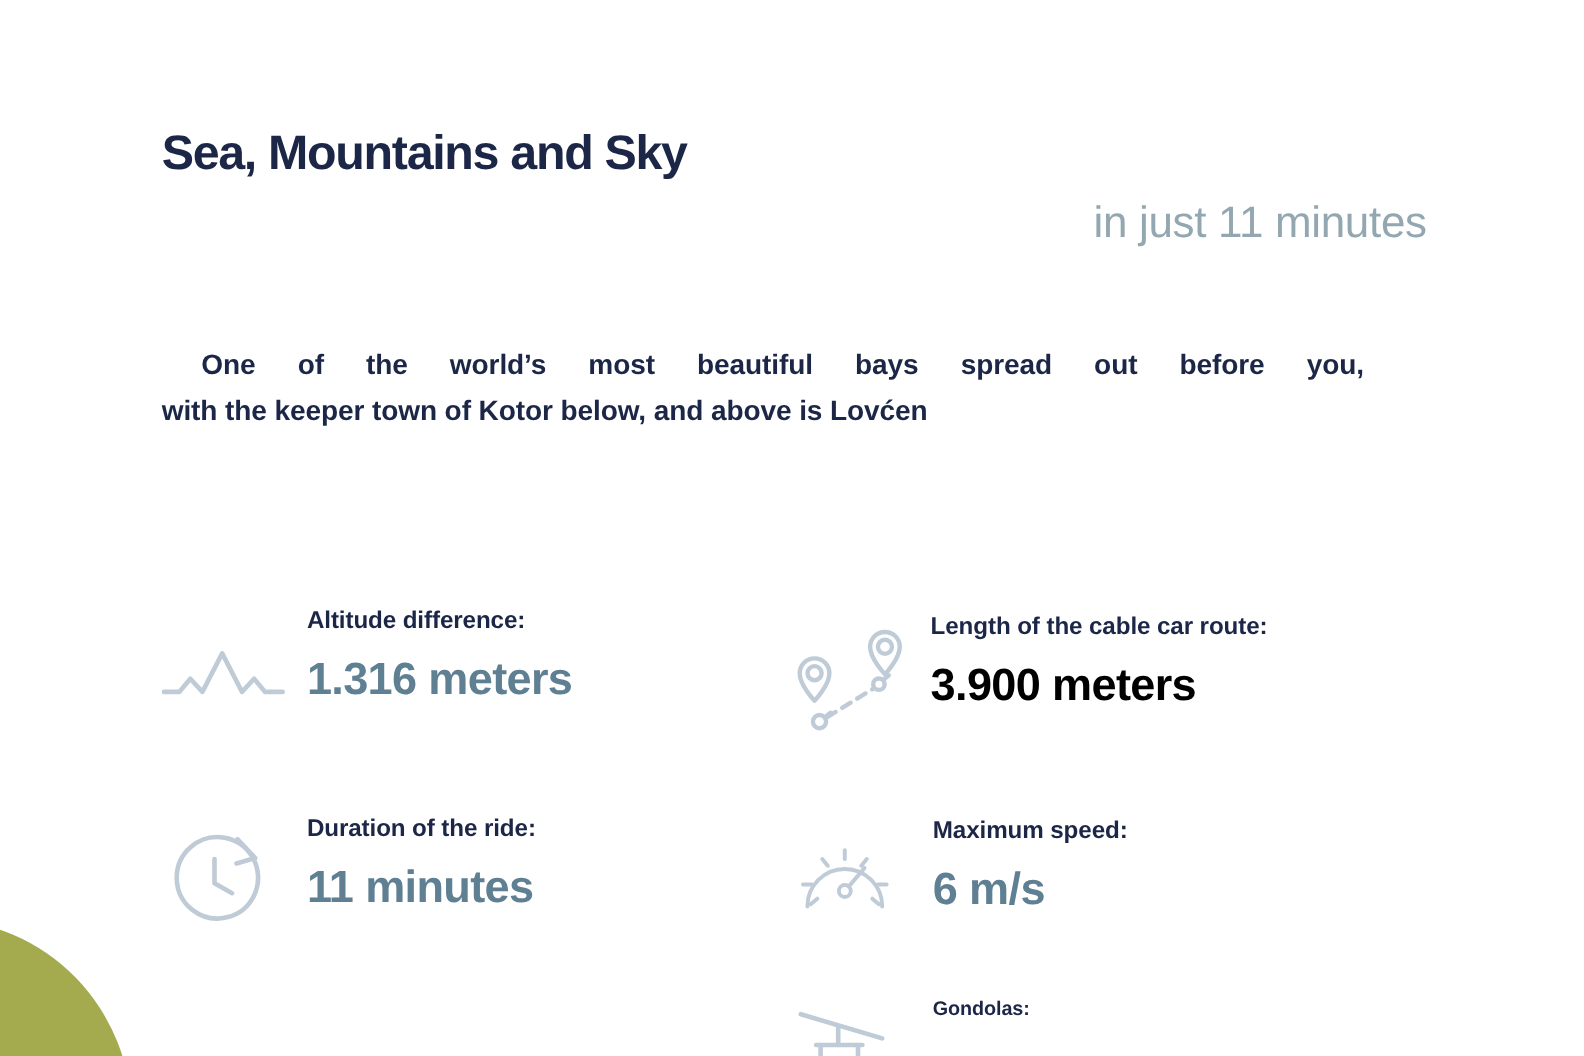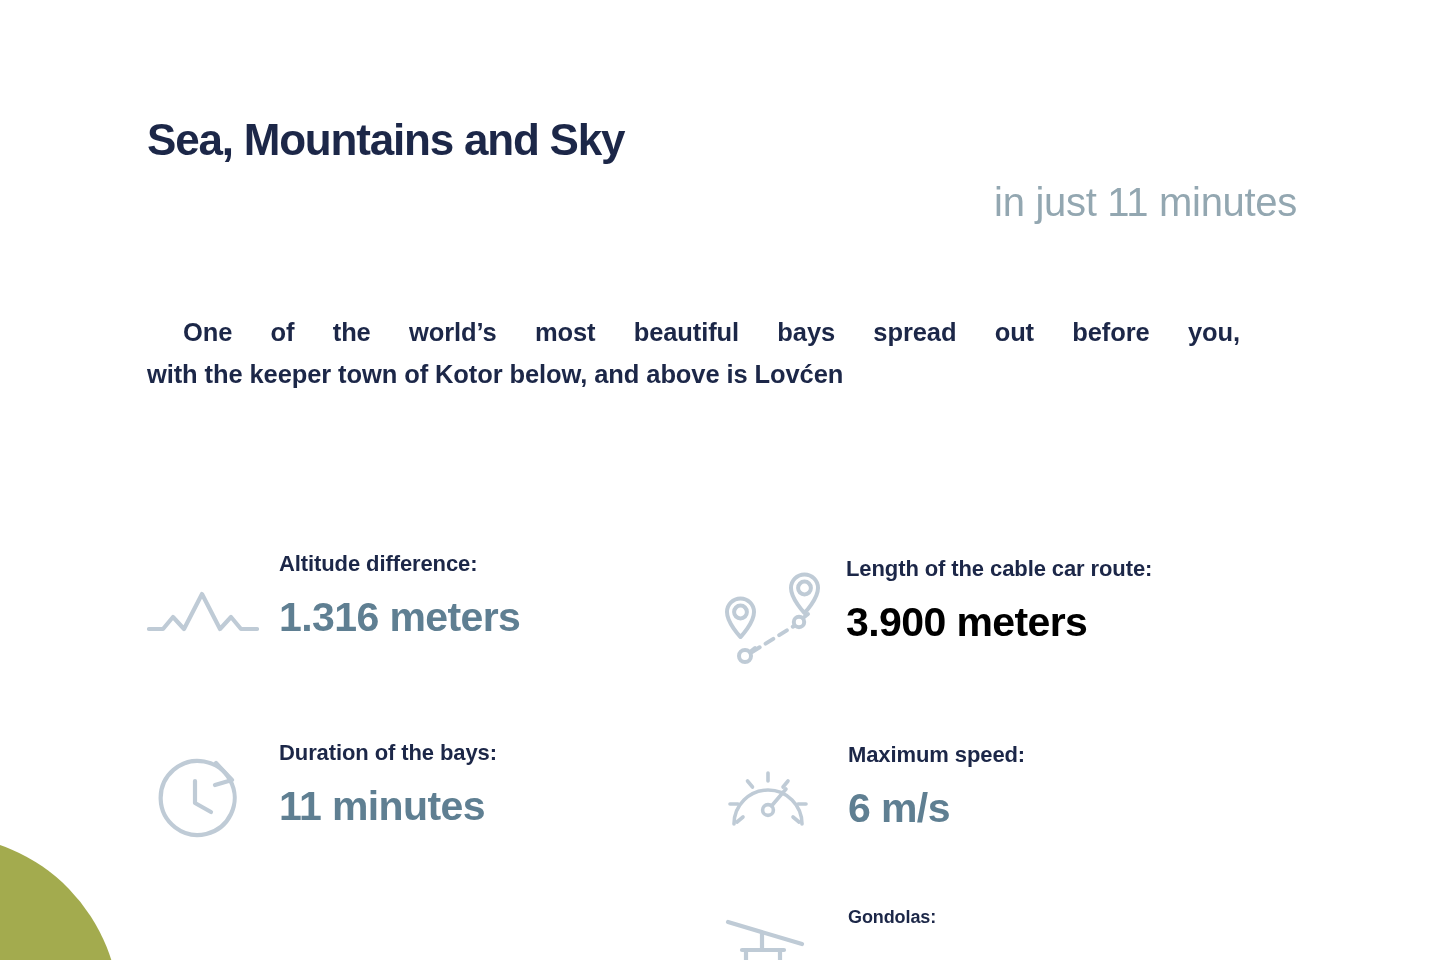--- a/index.html
+++ b/index.html
@@ -185,21 +185,21 @@
 
   <div class="stat" id="stat-duration">
     <div class="stat-icon" style="color: rgb(191, 203, 214);">
       <svg viewBox="0 0 112 86" width="112" height="86" fill="none" stroke="currentColor" stroke-width="4.2" stroke-linecap="round" stroke-linejoin="round">
         <path d="M83 22 A37 37 0 1 0 84 56 A37 37 0 0 0 83 22"></path>
         <path d="M69 5 L85 22 L68 27"></path>
         <path d="M48 23 L48 45 L64 54"></path>
       </svg>
     </div>
     <div class="stat-text">
-      <span class="stat-label" style="color: rgb(28, 39, 72);">Duration of the bays:</span>
+      <span class="stat-label" style="color: rgb(28, 39, 72);">Duration of the ride:</span>
       <span class="stat-value" style="color: rgb(95, 127, 146);">11 minutes</span>
     </div>
   </div>
 
   <div class="stat" id="stat-speed">
     <div class="stat-icon" style="color: rgb(191, 203, 214);">
       <svg viewBox="0 0 100 86" width="100" height="86" fill="none" stroke="currentColor" stroke-width="3.6" stroke-linecap="round" stroke-linejoin="round">
         <path d="M12 64 A34 34 0 1 1 80 64"></path>
         <path d="M46 13 L46 21"></path>
         <path d="M25.5 21 L30.5 27"></path>

